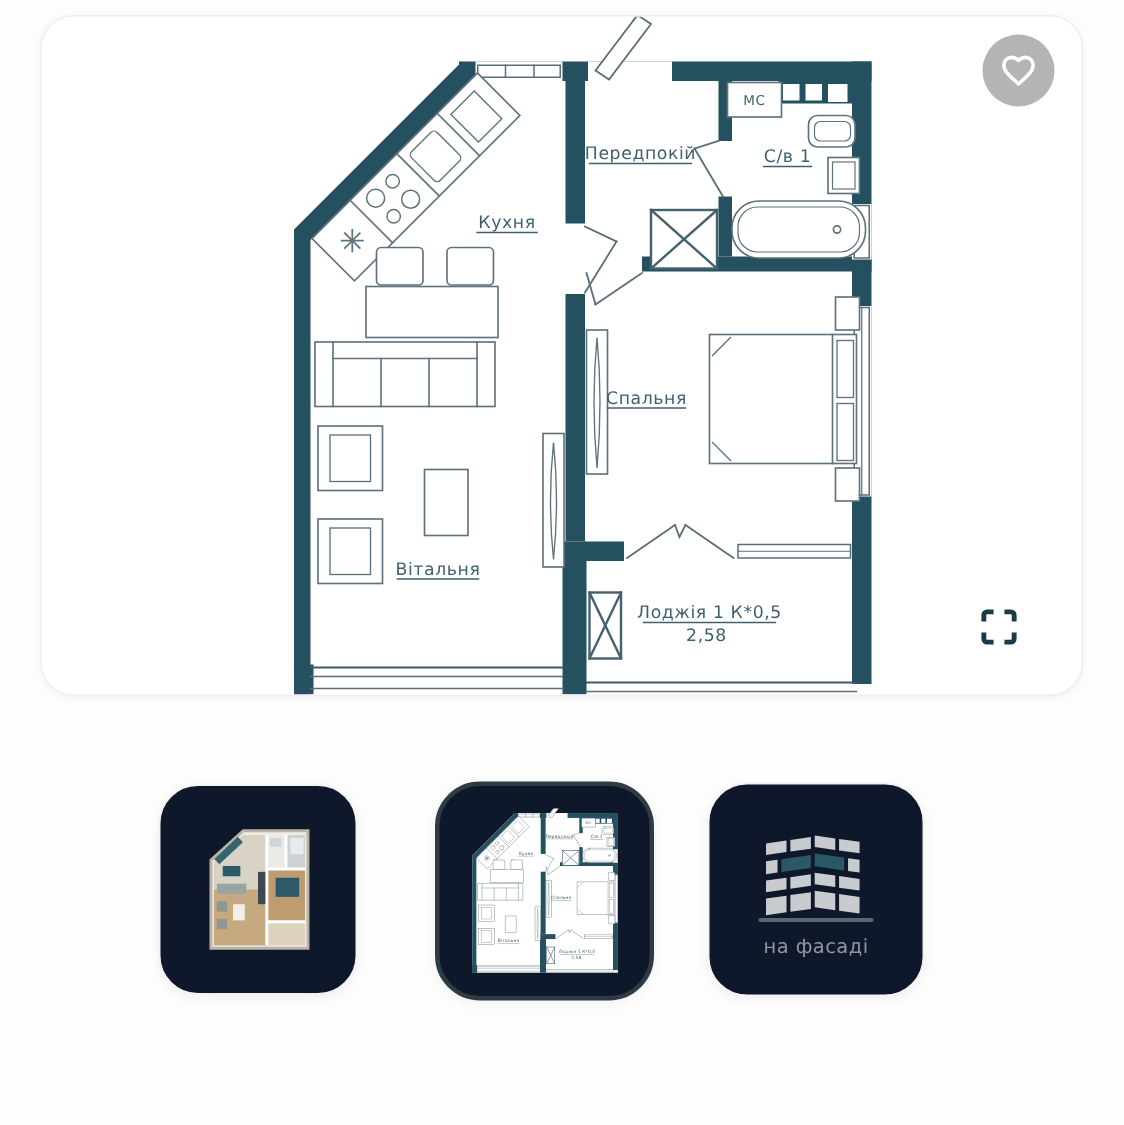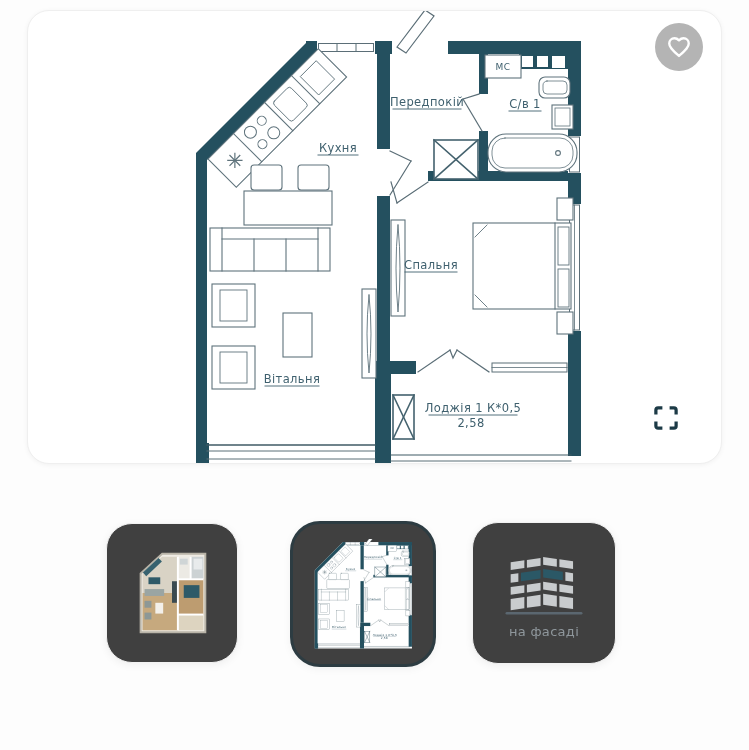--- a/index.html
+++ b/index.html
@@ -9,21 +9,21 @@
   .main-card{position:absolute;left:27px;top:10px;width:693px;height:452px;background:#fff;
              border:1px solid #efefef;border-radius:22px;box-shadow:0 1px 5px rgba(0,0,0,.05);
              overflow:hidden;}
   .plan-svg{position:absolute;left:0;top:0;}
   .heart-btn{position:absolute;left:627px;top:12px;width:48px;height:48px;border-radius:50%;
              background:#b4b4b4;display:flex;align-items:center;justify-content:center;cursor:pointer;border:none;}
   .fs-btn{position:absolute;left:619px;top:388px;width:38px;height:38px;background:transparent;
           border:none;display:flex;align-items:center;justify-content:center;cursor:pointer;}
   
   .thumbs{position:absolute;left:0;top:0;width:749px;height:750px;pointer-events:none;}
-  .thumb{position:absolute;background:#404040;display:flex;flex-direction:column;align-items:center;
+  .thumb{position:absolute;background:#0f172a;display:flex;flex-direction:column;align-items:center;
          justify-content:center;pointer-events:auto;cursor:pointer;}
   .thumb-plain{border:1px solid #f2f2f2;border-radius:26px;box-shadow:0 2px 8px rgba(0,0,0,.06);}
   .thumb-selected{border:3px solid #2d3c42;border-radius:30px;box-shadow:0 2px 8px rgba(0,0,0,.05);}
   .t1{left:106px;top:523px;width:130px;height:138px;}
   .t2{left:290px;top:521px;width:140px;height:140px;}
   .t3{left:472px;top:522px;width:142px;height:140px;}
   .facade-label{margin-top:5px;font-size:13px;color:#8f979c;letter-spacing:.3px;}
   .hidden-defs{position:absolute;width:0;height:0;overflow:hidden;}
 </style>
 </head>

